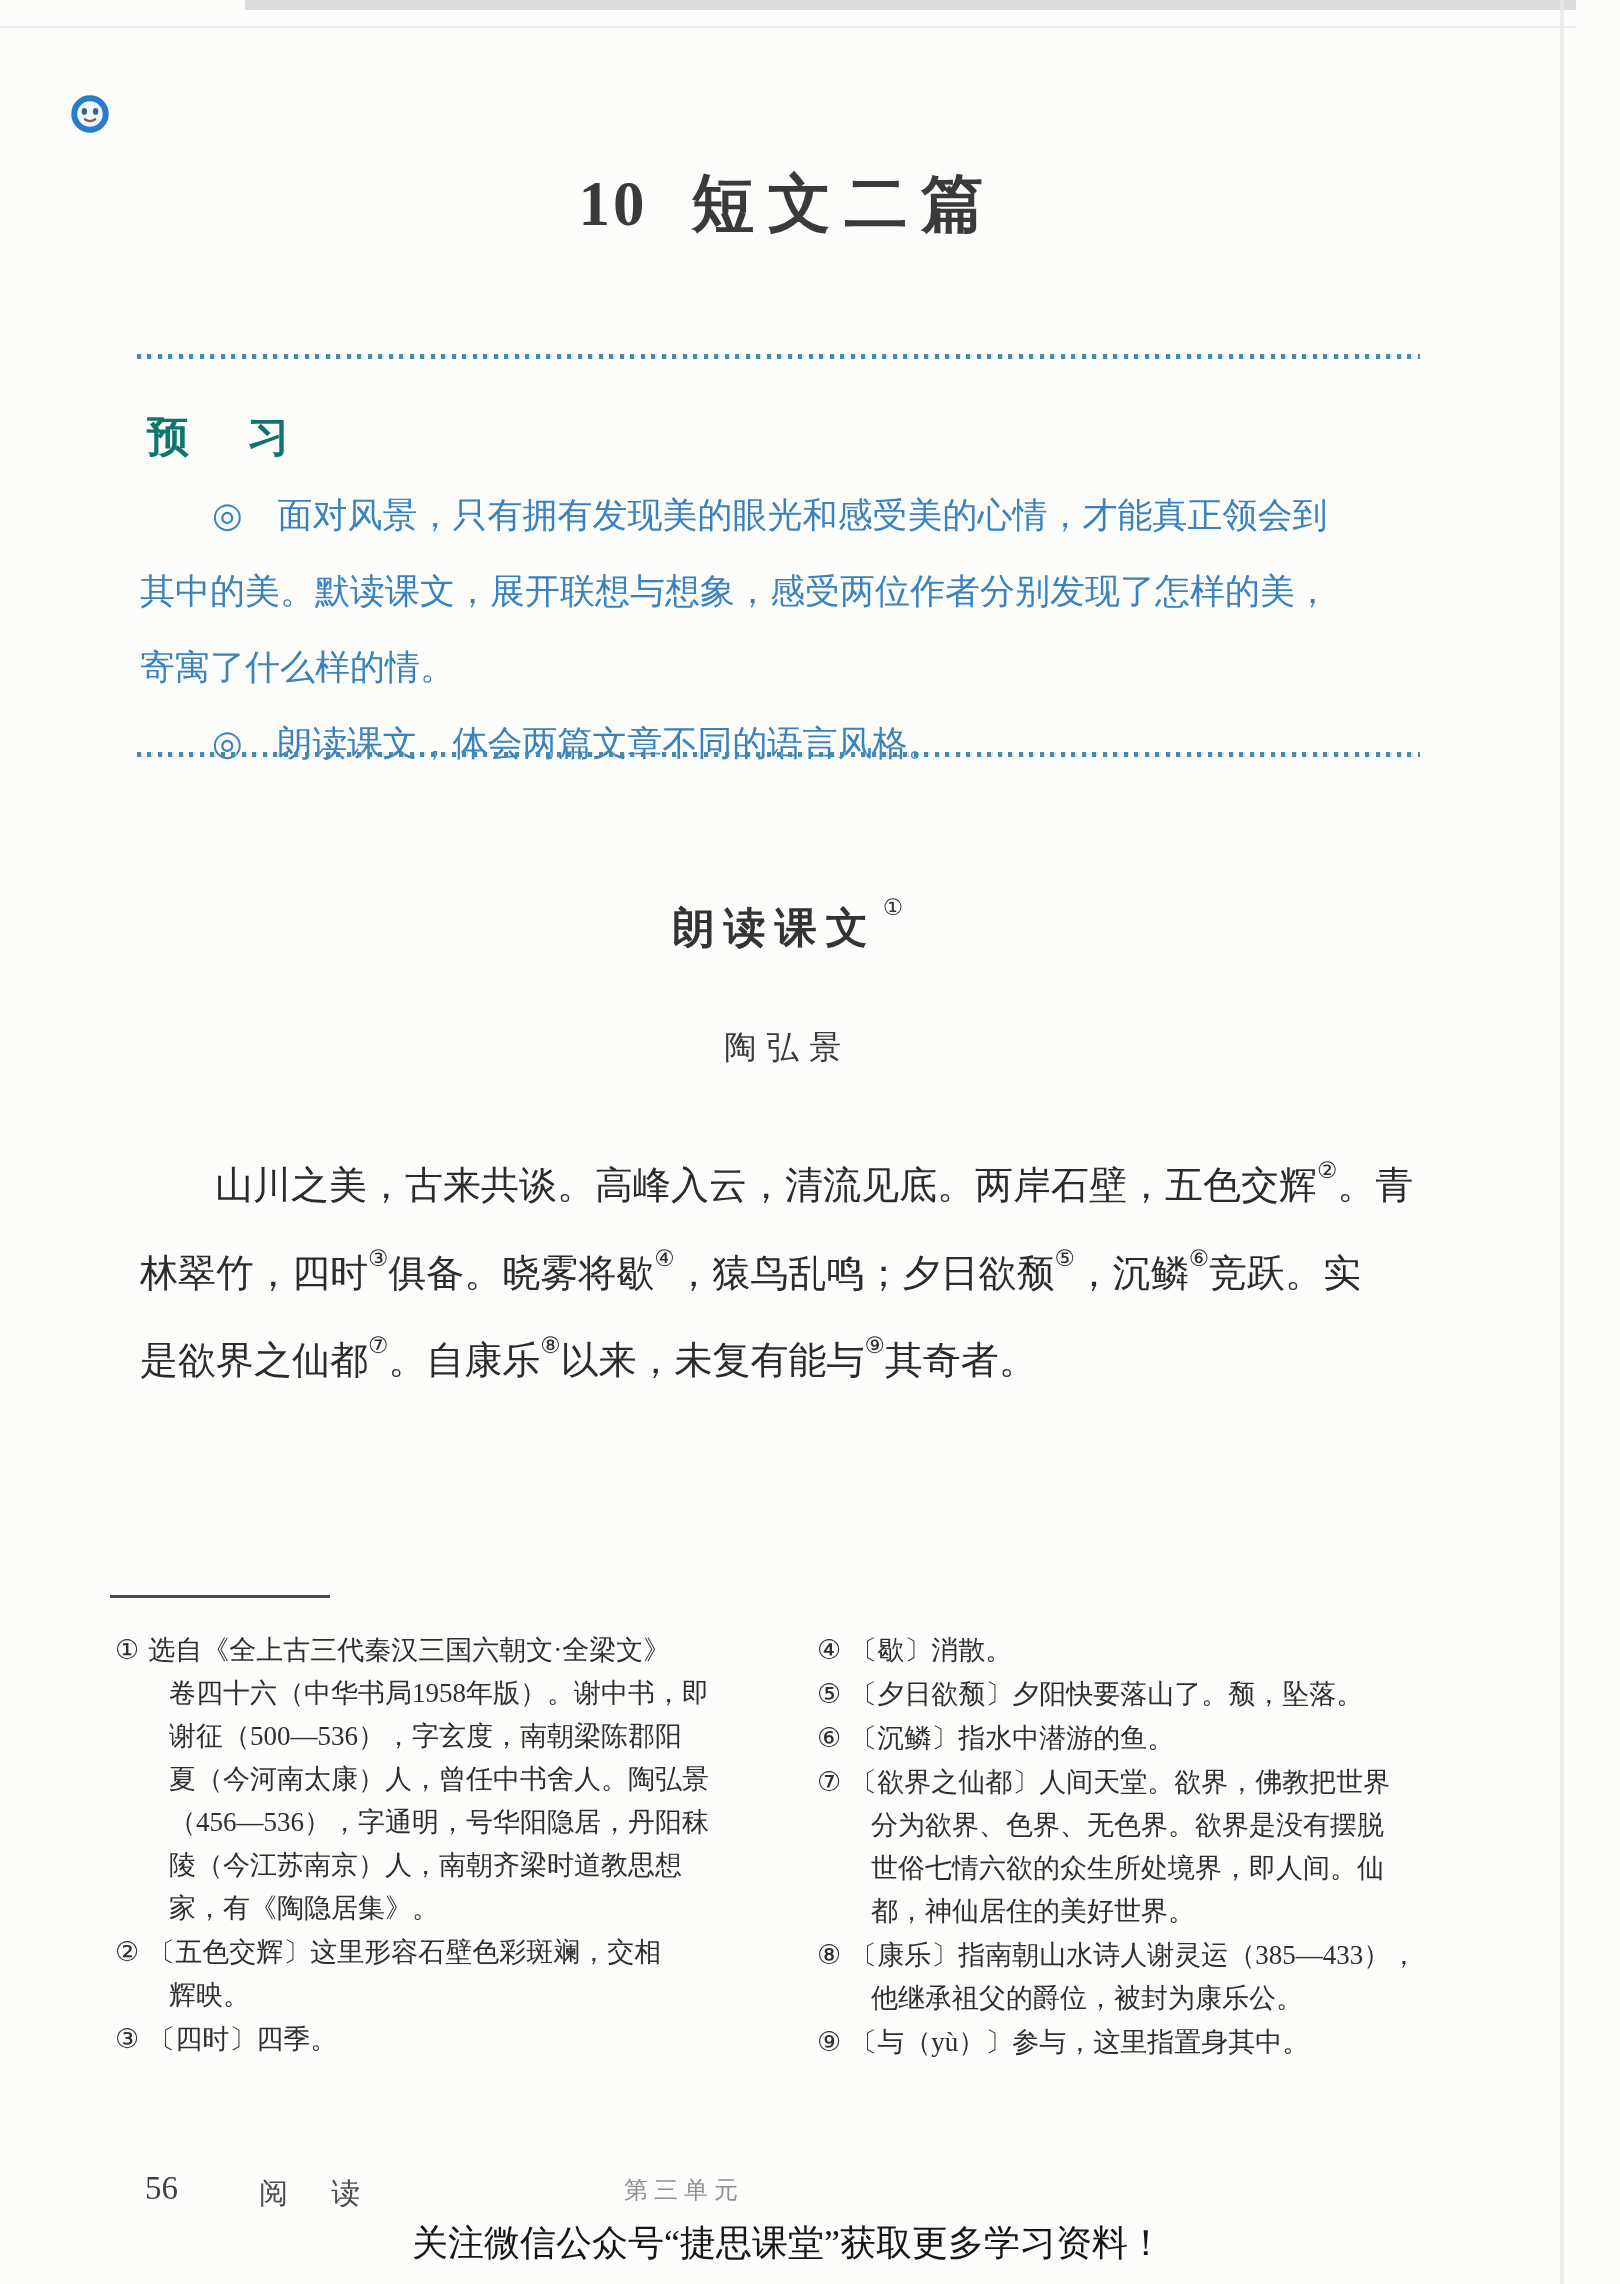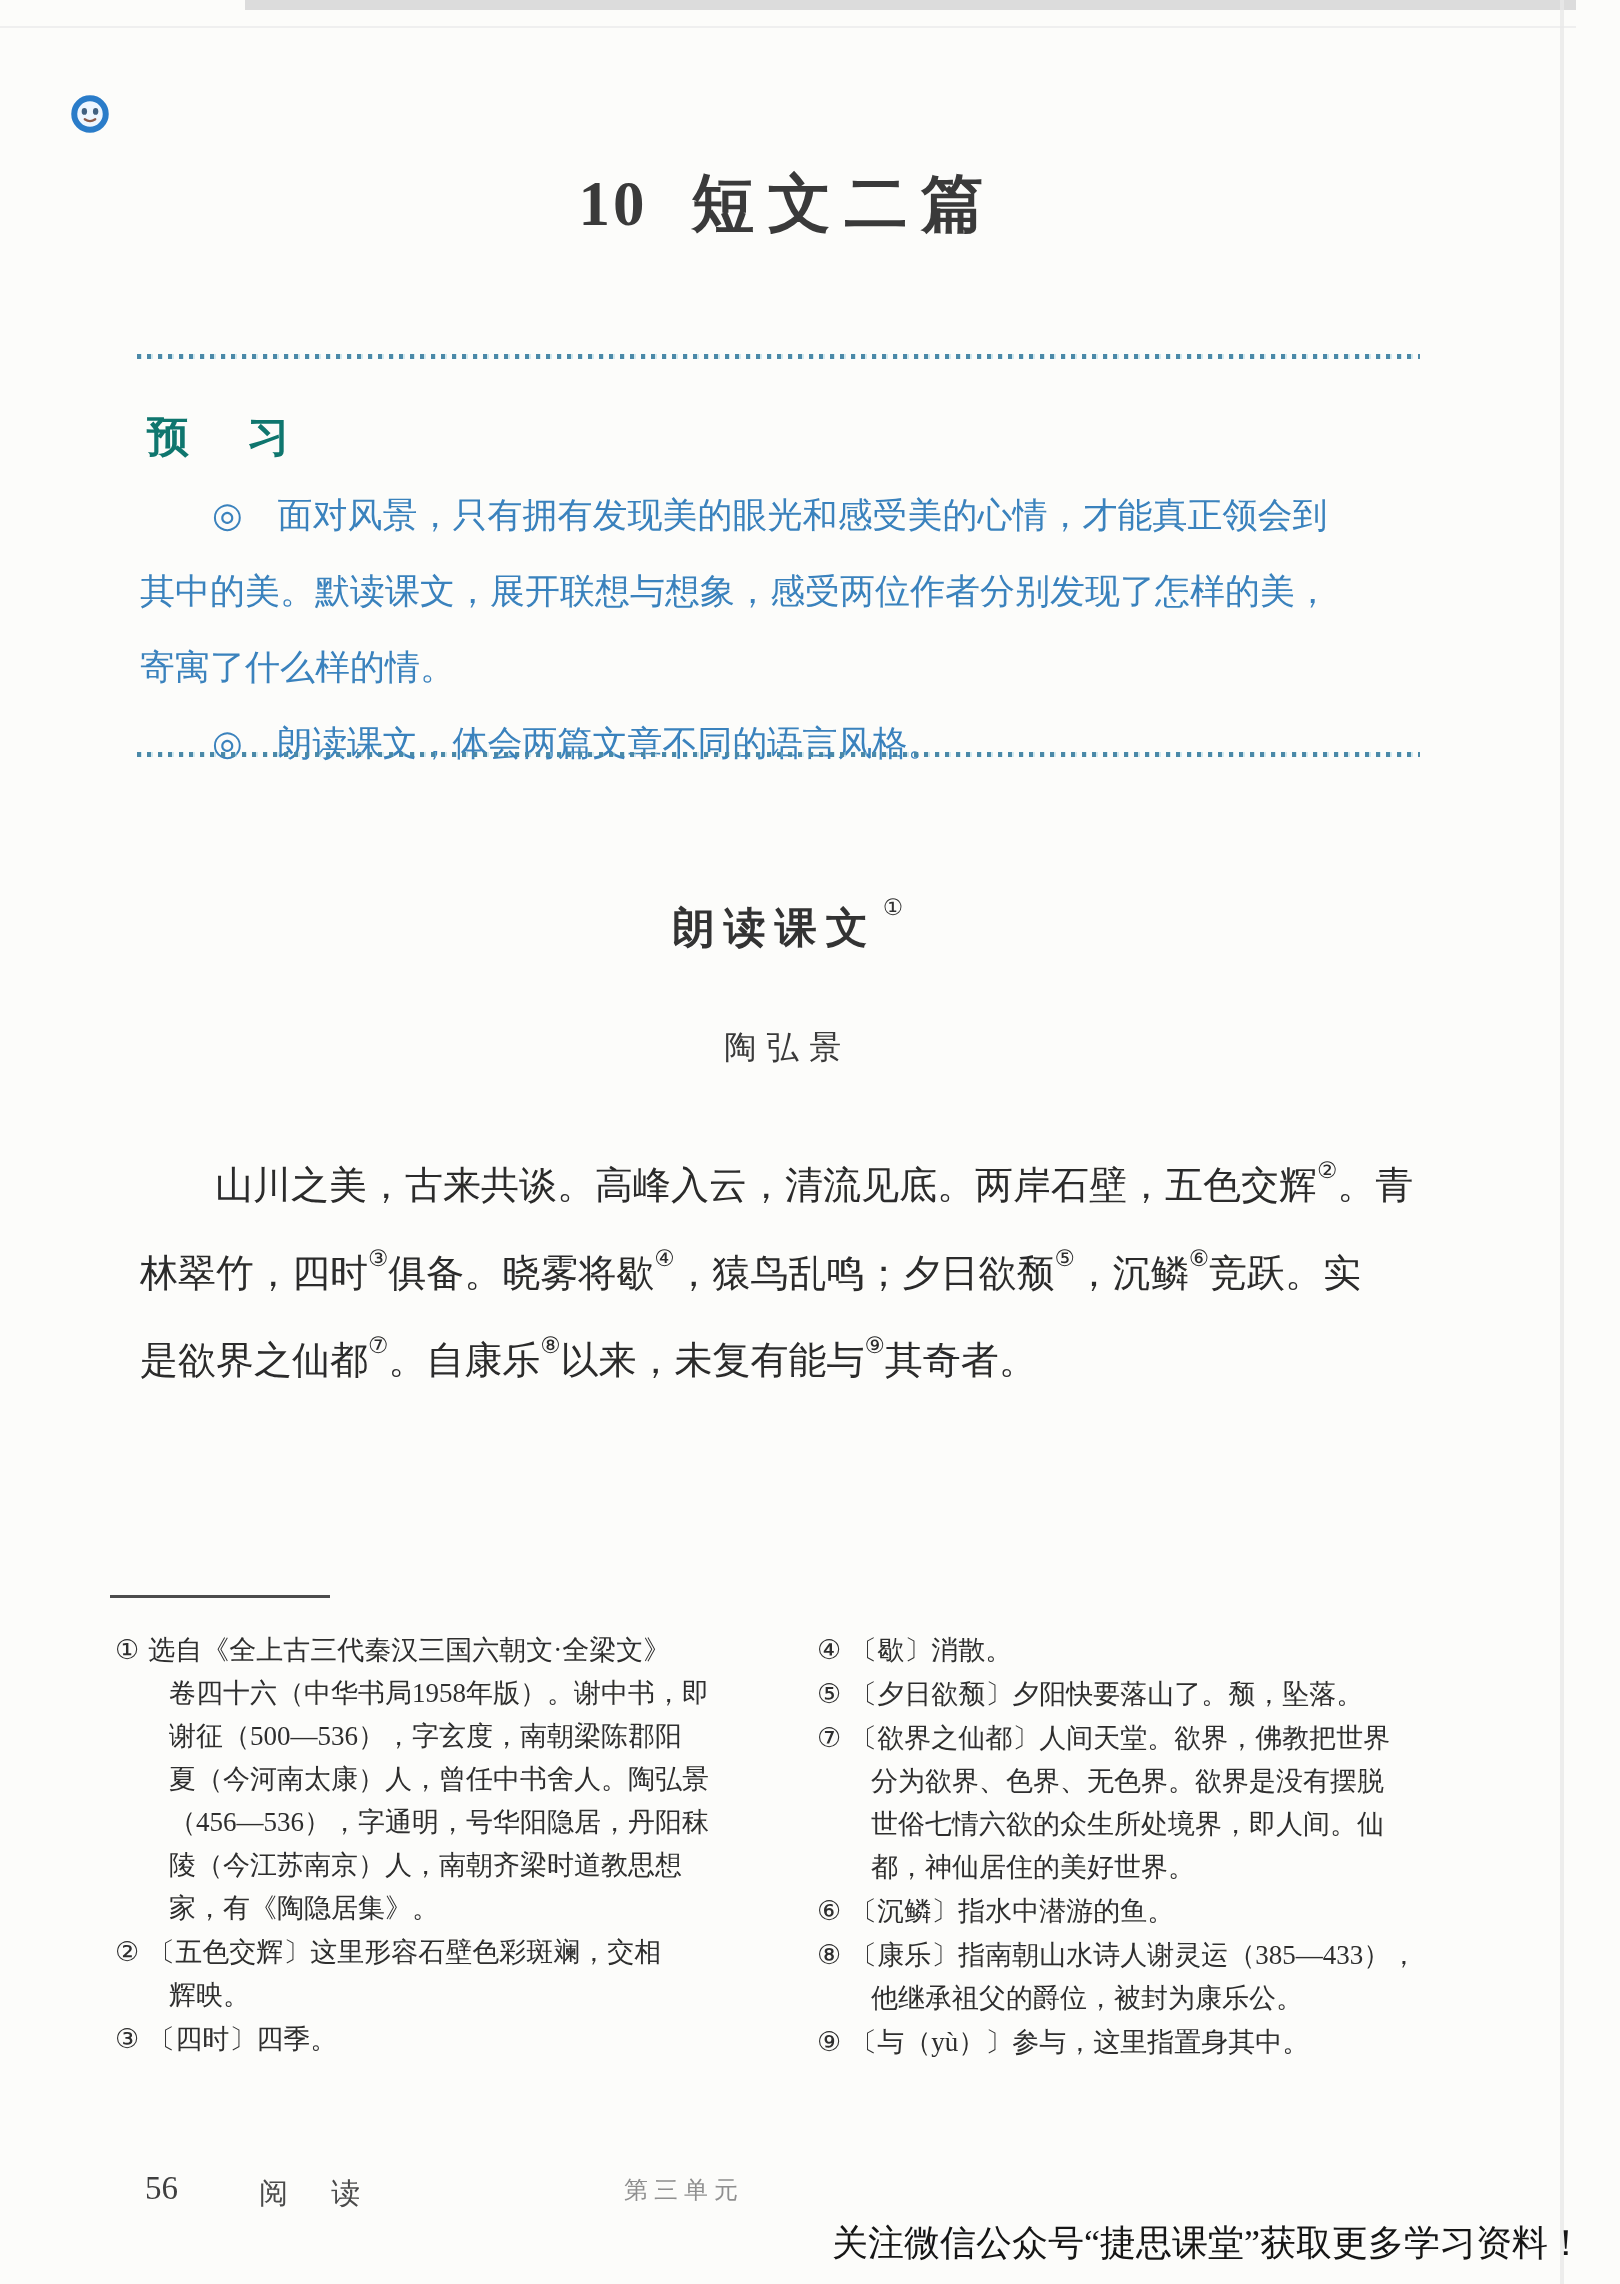--- a/index.html
+++ b/index.html
@@ -75,21 +75,21 @@
   .fn-right{left:817px;width:700px;}
   .fn-item{padding-left:54px;text-indent:-54px;margin:0;}
   .fn-num{font-family:"DejaVu Sans",sans-serif;margin-right:9px;}
   .fn-text{white-space:pre-line;}
 
   
   .page-num{position:absolute;left:145px;top:2170px;font-size:33px;color:#3f3f3f;}
   .section-label{position:absolute;left:259px;top:2174px;font-size:29px;color:#4a4a4a;letter-spacing:18px;text-align:center;}
   .unit-label{position:absolute;left:624px;top:2174px;font-size:24px;color:#8f8f8f;letter-spacing:6px;}
   .watermark{
-    position:absolute;left:8px;top:2219px;width:100%;text-align:right;
+    position:absolute;left:0;top:2219px;width:100%;text-align:center;
     font-size:36px;color:#161616;
   }
 </style>
 </head>
 <body>
 
 <div class="page">
 
   <div class="scan-top-a"></div>
   <div class="scan-top-b"></div>
@@ -135,25 +135,25 @@
 （456—536），字通明，号华阳隐居，丹阳秣
 陵（今江苏南京）人，南朝齐梁时道教思想
 家，有《陶隐居集》。</span></p>
       <p class="fn-item"><span class="fn-num">②</span><span class="fn-text">〔五色交辉〕这里形容石壁色彩斑斓，交相
 辉映。</span></p>
       <p class="fn-item"><span class="fn-num">③</span><span class="fn-text">〔四时〕四季。</span></p>
     </div>
   <div class="fn-col fn-right" id="fn-right">
       <p class="fn-item"><span class="fn-num">④</span><span class="fn-text">〔歇〕消散。</span></p>
       <p class="fn-item"><span class="fn-num">⑤</span><span class="fn-text">〔夕日欲颓〕夕阳快要落山了。颓，坠落。</span></p>
+      <p class="fn-item"><span class="fn-num">⑥</span><span class="fn-text">〔沉鳞〕指水中潜游的鱼。</span></p>
       <p class="fn-item"><span class="fn-num">⑦</span><span class="fn-text">〔欲界之仙都〕人间天堂。欲界，佛教把世界
 分为欲界、色界、无色界。欲界是没有摆脱
 世俗七情六欲的众生所处境界，即人间。仙
 都，神仙居住的美好世界。</span></p>
-      <p class="fn-item"><span class="fn-num">⑥</span><span class="fn-text">〔沉鳞〕指水中潜游的鱼。</span></p>
       <p class="fn-item"><span class="fn-num">⑧</span><span class="fn-text">〔康乐〕指南朝山水诗人谢灵运（385—433），
 他继承祖父的爵位，被封为康乐公。</span></p>
       <p class="fn-item"><span class="fn-num">⑨</span><span class="fn-text">〔与（yù）〕参与，这里指置身其中。</span></p>
     </div>
 
   <div class="page-num">56</div>
   <div class="section-label">阅 读</div>
   <div class="unit-label">第三单元</div>
   <div class="watermark">关注微信公众号“捷思课堂”获取更多学习资料！</div>
 

